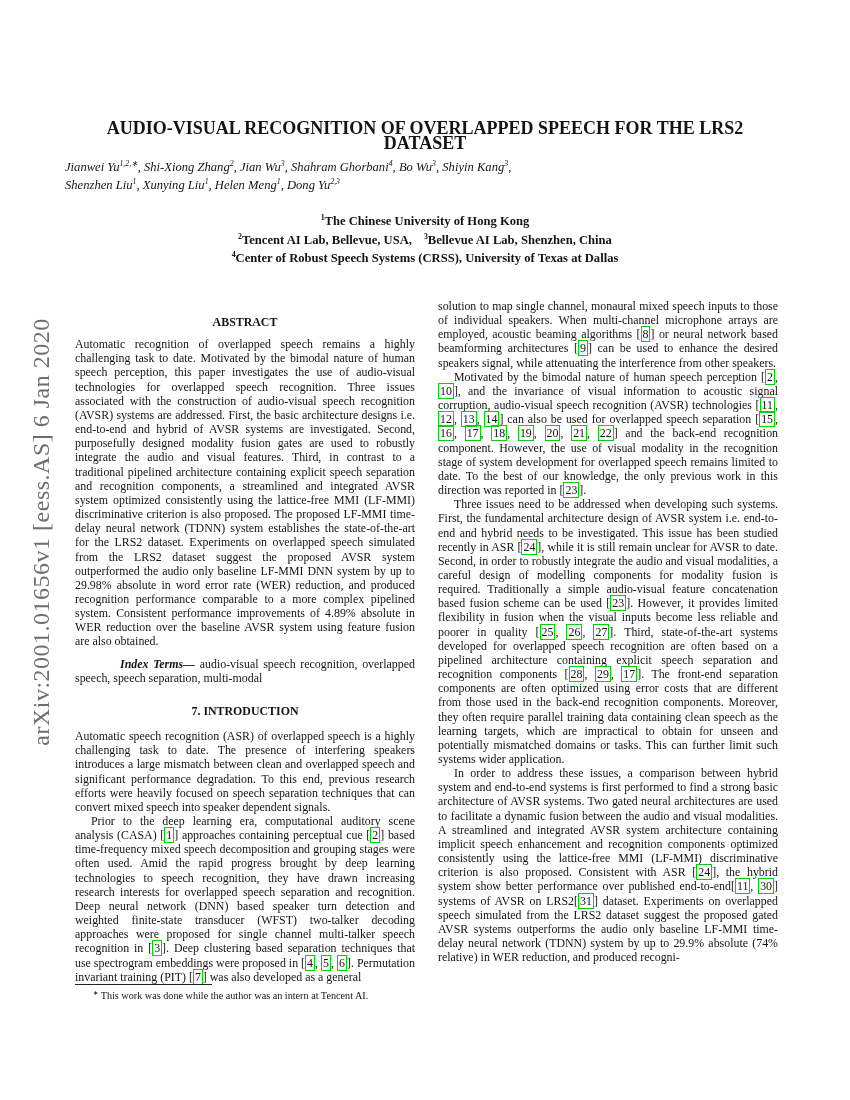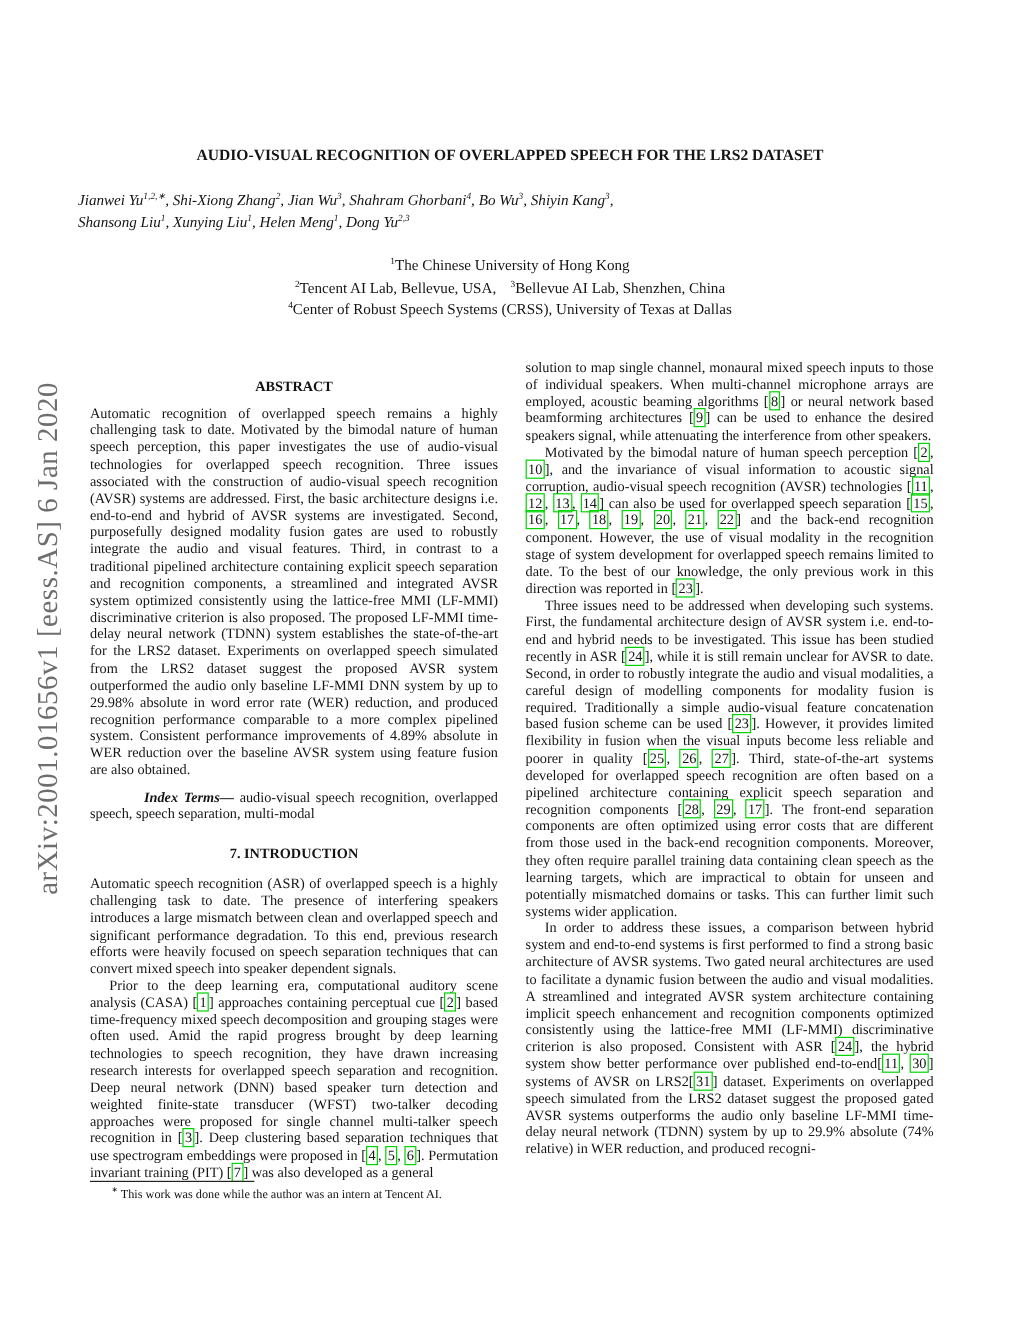--- a/index.html
+++ b/index.html
@@ -11,29 +11,29 @@
   .stamp{
     position:absolute;left:41px;top:532px;
     transform:translate(-50%,-50%) rotate(-90deg);
     white-space:nowrap;
     font-family:"Liberation Serif", serif;
     font-size:24px;letter-spacing:0.5px;
     color:var(--stamp-color,#6e6e6e);
   }
   .title{
     position:absolute;top:121px;left:65px;width:720px;
-    text-align:center;font-weight:bold;font-size:13px;line-height:15px;
+    text-align:center;font-weight:bold;font-size:18px;line-height:15px;
   }
   .authors{
     position:absolute;top:158px;left:65px;width:720px;
     text-align:left;font-style:italic;font-size:12.6px;line-height:18px;
   }
   .affils{
     position:absolute;top:212px;left:65px;width:720px;
-    text-align:center;font-size:12.6px;line-height:18.5px;
+    text-align:center;font-size:12.6px;line-height:18.5px;font-weight:bold;
   }
   sup{font-size:0.62em;line-height:0;vertical-align:super;}
   .affil-gap{display:inline-block;width:12px;}
   .col{
     position:absolute;top:299px;width:340px;
     font-size:11.9px;line-height:14.15px;text-align:justify;
   }
   .col-left{left:75px;}
   .col-right{left:438px;}
   .sec-head{
@@ -62,21 +62,21 @@
 <body>
 
 <div class="page" style="--cite-color: #00d400; --stamp-color: #6e6e6e;">
 
   <div class="stamp">arXiv:2001.01656v1  [eess.AS]  6 Jan 2020</div>
 
   <div class="title">AUDIO-VISUAL RECOGNITION OF OVERLAPPED SPEECH FOR THE LRS2 DATASET</div>
 
   <div class="authors">
     <div><span>Jianwei Yu</span><sup>1,2,∗</sup>, <span>Shi-Xiong Zhang</span><sup>2</sup>, <span>Jian Wu</span><sup>3</sup>, <span>Shahram Ghorbani</span><sup>4</sup>, <span>Bo Wu</span><sup>3</sup>, <span>Shiyin Kang</span><sup>3</sup>,</div>
-    <div><span>Shansong Liu</span><sup>1</sup>, <span>Xunying Liu</span><sup>1</sup>, <span>Helen Meng</span><sup>1</sup>, <span>Dong Yu</span><sup>2,3</sup></div>
+    <div><span>Shenzhen Liu</span><sup>1</sup>, <span>Xunying Liu</span><sup>1</sup>, <span>Helen Meng</span><sup>1</sup>, <span>Dong Yu</span><sup>2,3</sup></div>
   </div>
 
   <div class="affils">
     <div><sup>1</sup><span>The Chinese University of Hong Kong</span></div>
     <div><sup>2</sup><span>Tencent AI Lab, Bellevue, USA,</span><span class="affil-gap"></span><sup>3</sup><span>Bellevue AI Lab, Shenzhen, China</span></div>
     <div><sup>4</sup><span>Center of Robust Speech Systems (CRSS), University of Texas at Dallas</span></div>
   </div>
 
   <div class="col col-left">
     <div class="sec-head">ABSTRACT</div>

